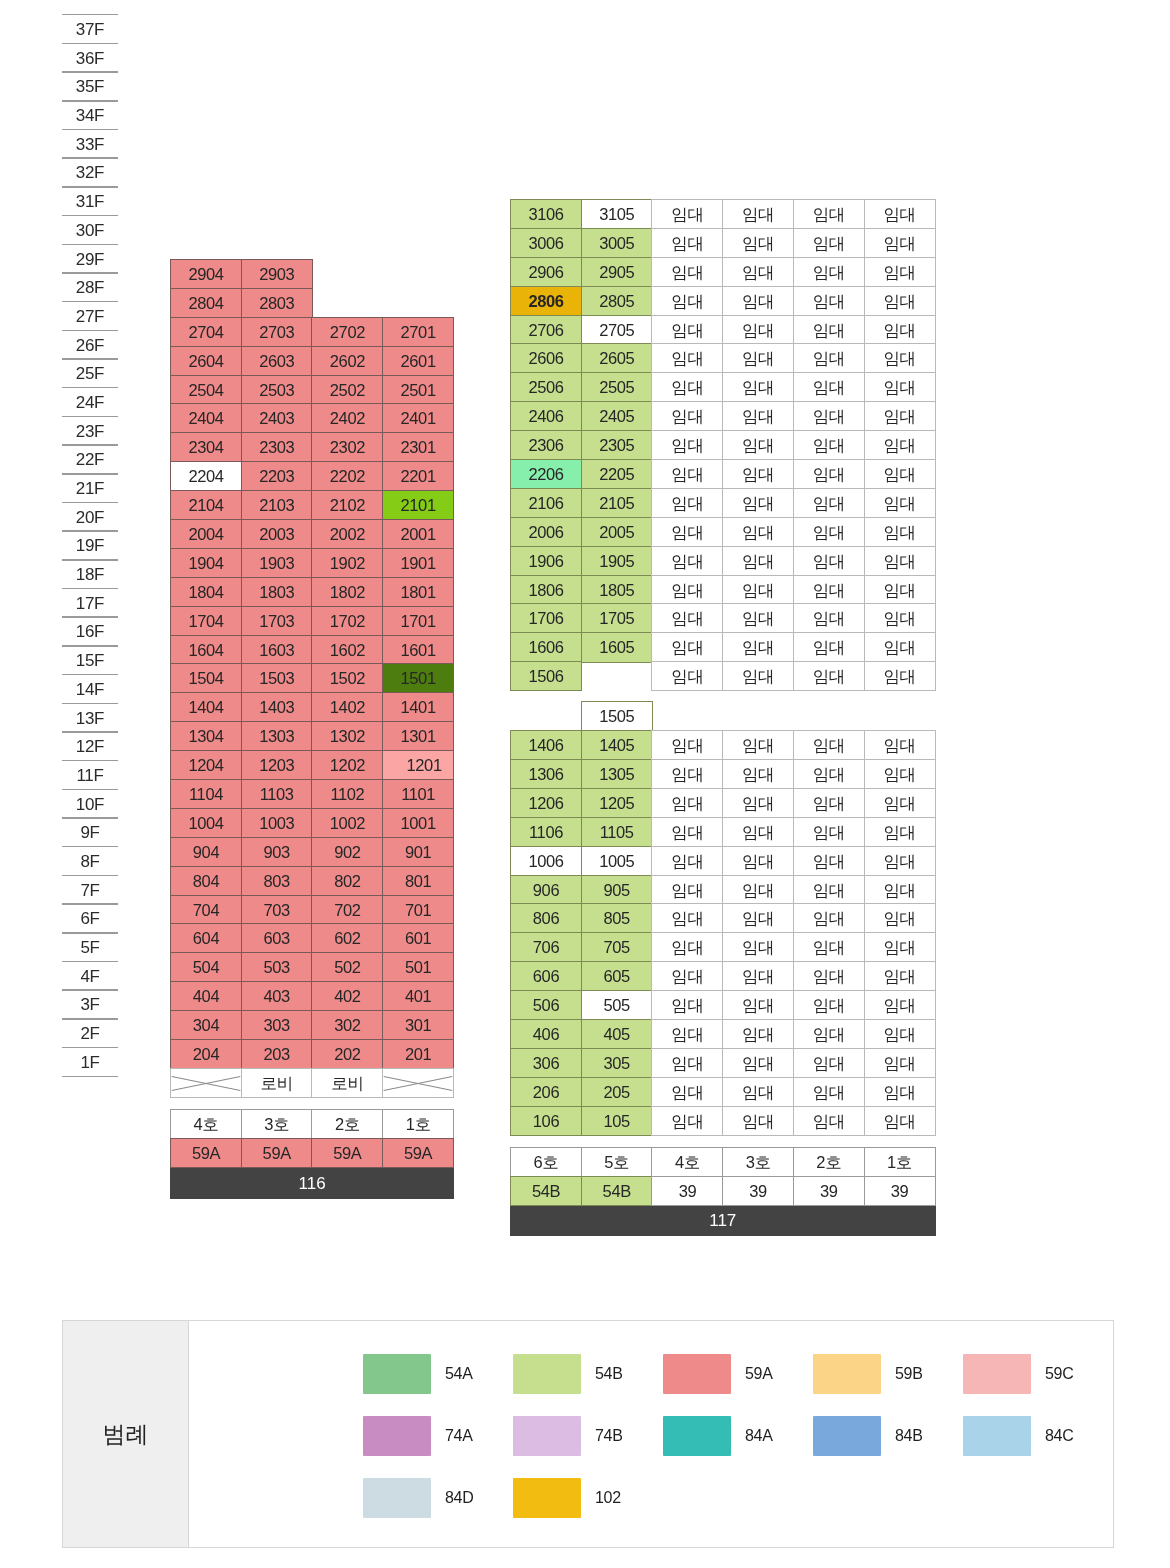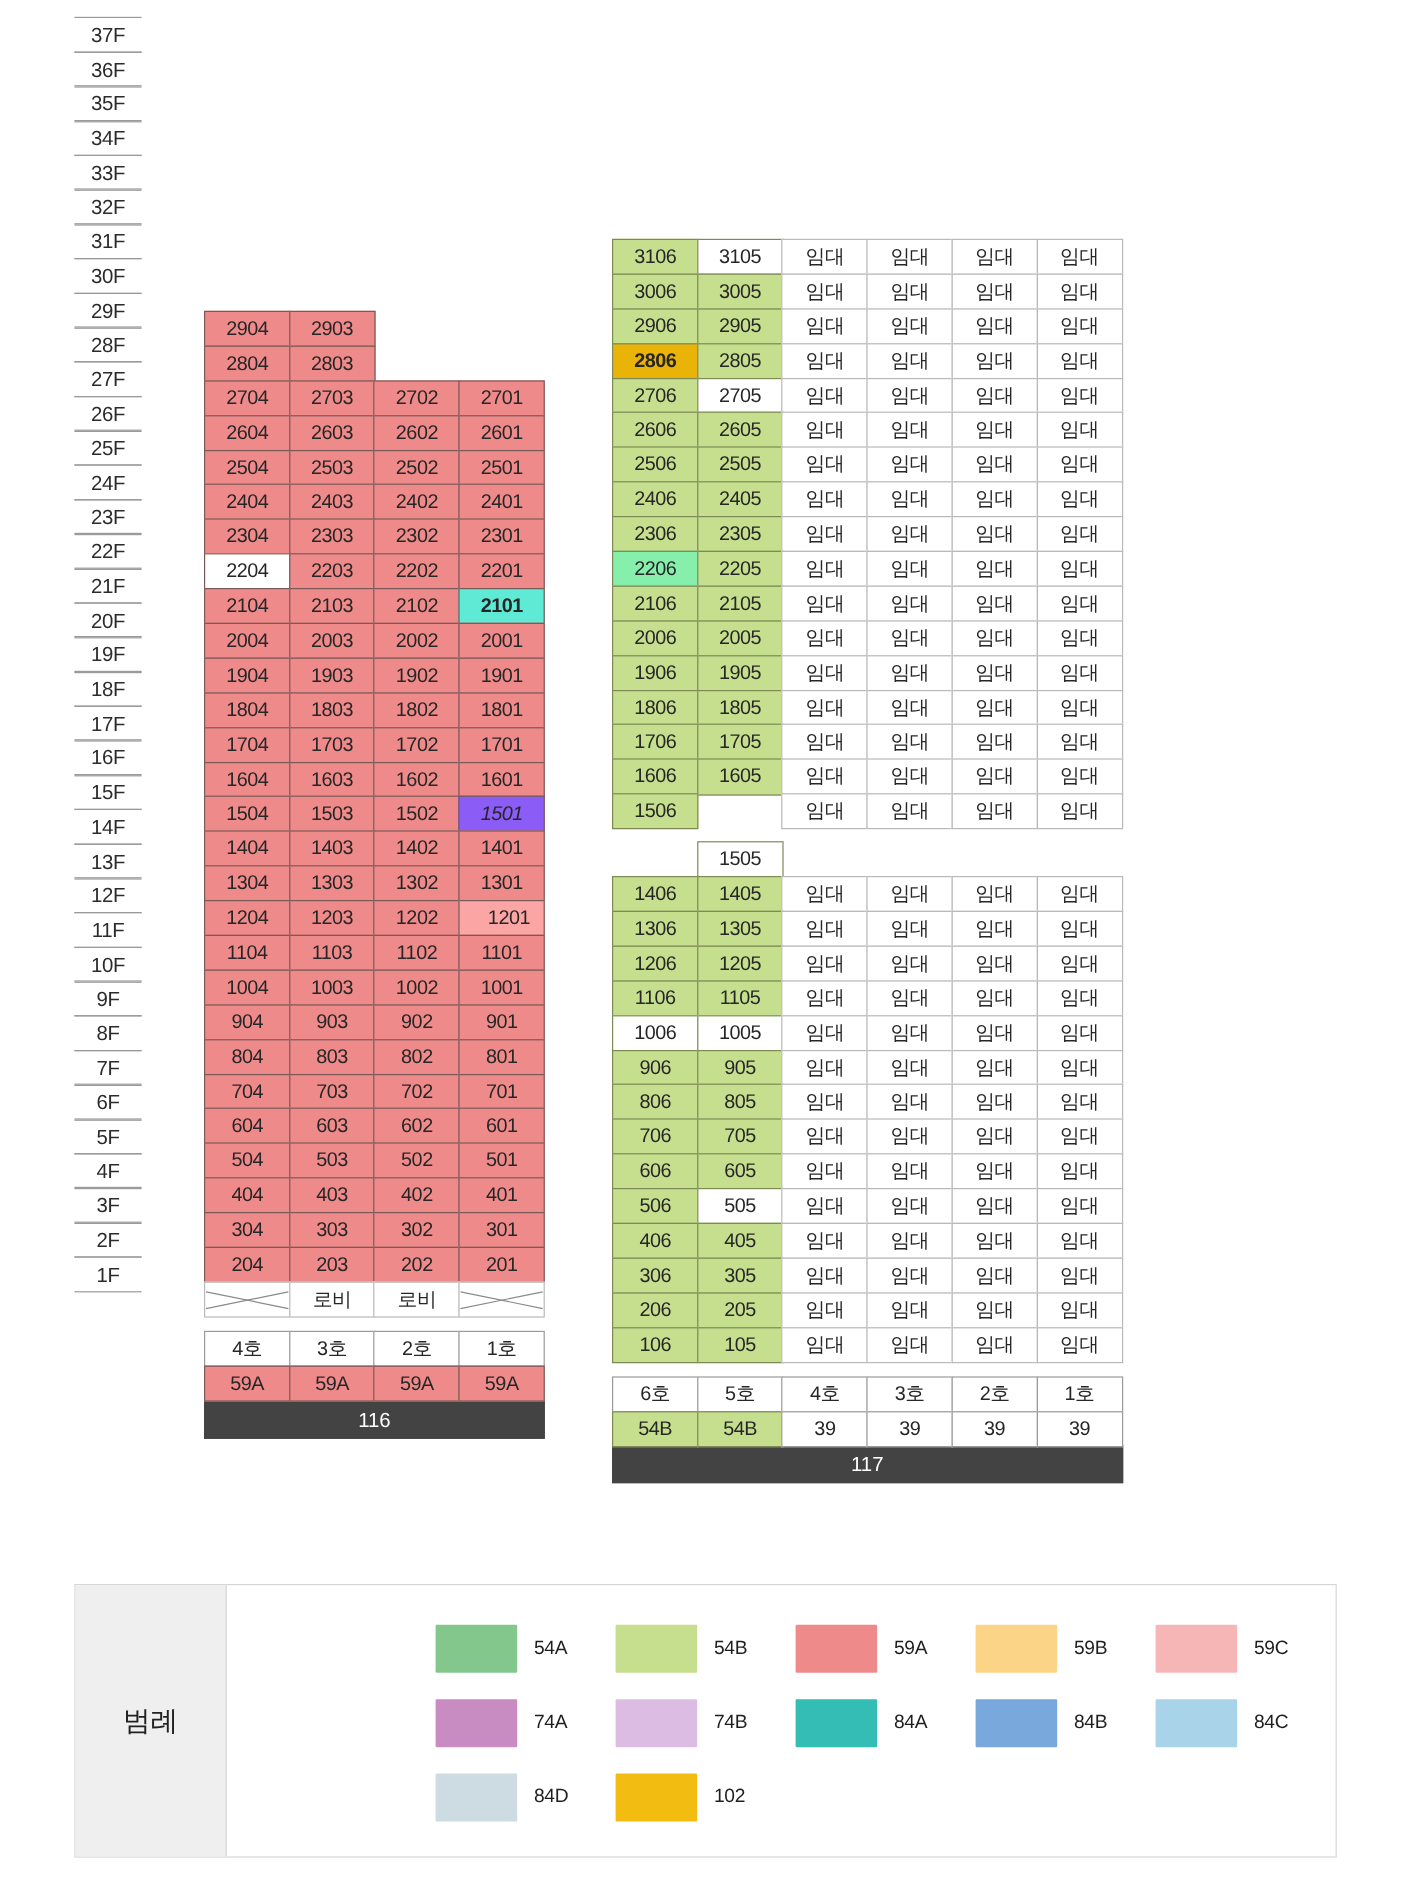--- a/index.html
+++ b/index.html
@@ -200,21 +200,21 @@
         <div class="grid-row">
           <div class="cell" style="background: rgb(255, 255, 255);">2204</div>
           <div class="cell" style="background: rgb(239, 138, 138);">2203</div>
           <div class="cell" style="background: rgb(239, 138, 138);">2202</div>
           <div class="cell" style="background: rgb(239, 138, 138);">2201</div>
         </div>
         <div class="grid-row">
           <div class="cell" style="background: rgb(239, 138, 138);">2104</div>
           <div class="cell" style="background: rgb(239, 138, 138);">2103</div>
           <div class="cell" style="background: rgb(239, 138, 138);">2102</div>
-          <div class="cell" style="background: #5eead4; font-weight: bold;">2101</div>
+          <div class="cell" style="background: #84cc16;">2101</div>
         </div>
         <div class="grid-row">
           <div class="cell" style="background: rgb(239, 138, 138);">2004</div>
           <div class="cell" style="background: rgb(239, 138, 138);">2003</div>
           <div class="cell" style="background: rgb(239, 138, 138);">2002</div>
           <div class="cell" style="background: rgb(239, 138, 138);">2001</div>
         </div>
         <div class="grid-row">
           <div class="cell" style="background: rgb(239, 138, 138);">1904</div>
           <div class="cell" style="background: rgb(239, 138, 138);">1903</div>
@@ -236,21 +236,21 @@
         <div class="grid-row">
           <div class="cell" style="background: rgb(239, 138, 138);">1604</div>
           <div class="cell" style="background: rgb(239, 138, 138);">1603</div>
           <div class="cell" style="background: rgb(239, 138, 138);">1602</div>
           <div class="cell" style="background: rgb(239, 138, 138);">1601</div>
         </div>
         <div class="grid-row">
           <div class="cell" style="background: rgb(239, 138, 138);">1504</div>
           <div class="cell" style="background: rgb(239, 138, 138);">1503</div>
           <div class="cell" style="background: rgb(239, 138, 138);">1502</div>
-          <div class="cell" style="background: #8b5cf6; font-style: italic;">1501</div>
+          <div class="cell" style="background: #4d7c0f;">1501</div>
         </div>
         <div class="grid-row">
           <div class="cell" style="background: rgb(239, 138, 138);">1404</div>
           <div class="cell" style="background: rgb(239, 138, 138);">1403</div>
           <div class="cell" style="background: rgb(239, 138, 138);">1402</div>
           <div class="cell" style="background: rgb(239, 138, 138);">1401</div>
         </div>
         <div class="grid-row">
           <div class="cell" style="background: rgb(239, 138, 138);">1304</div>
           <div class="cell" style="background: rgb(239, 138, 138);">1303</div>

